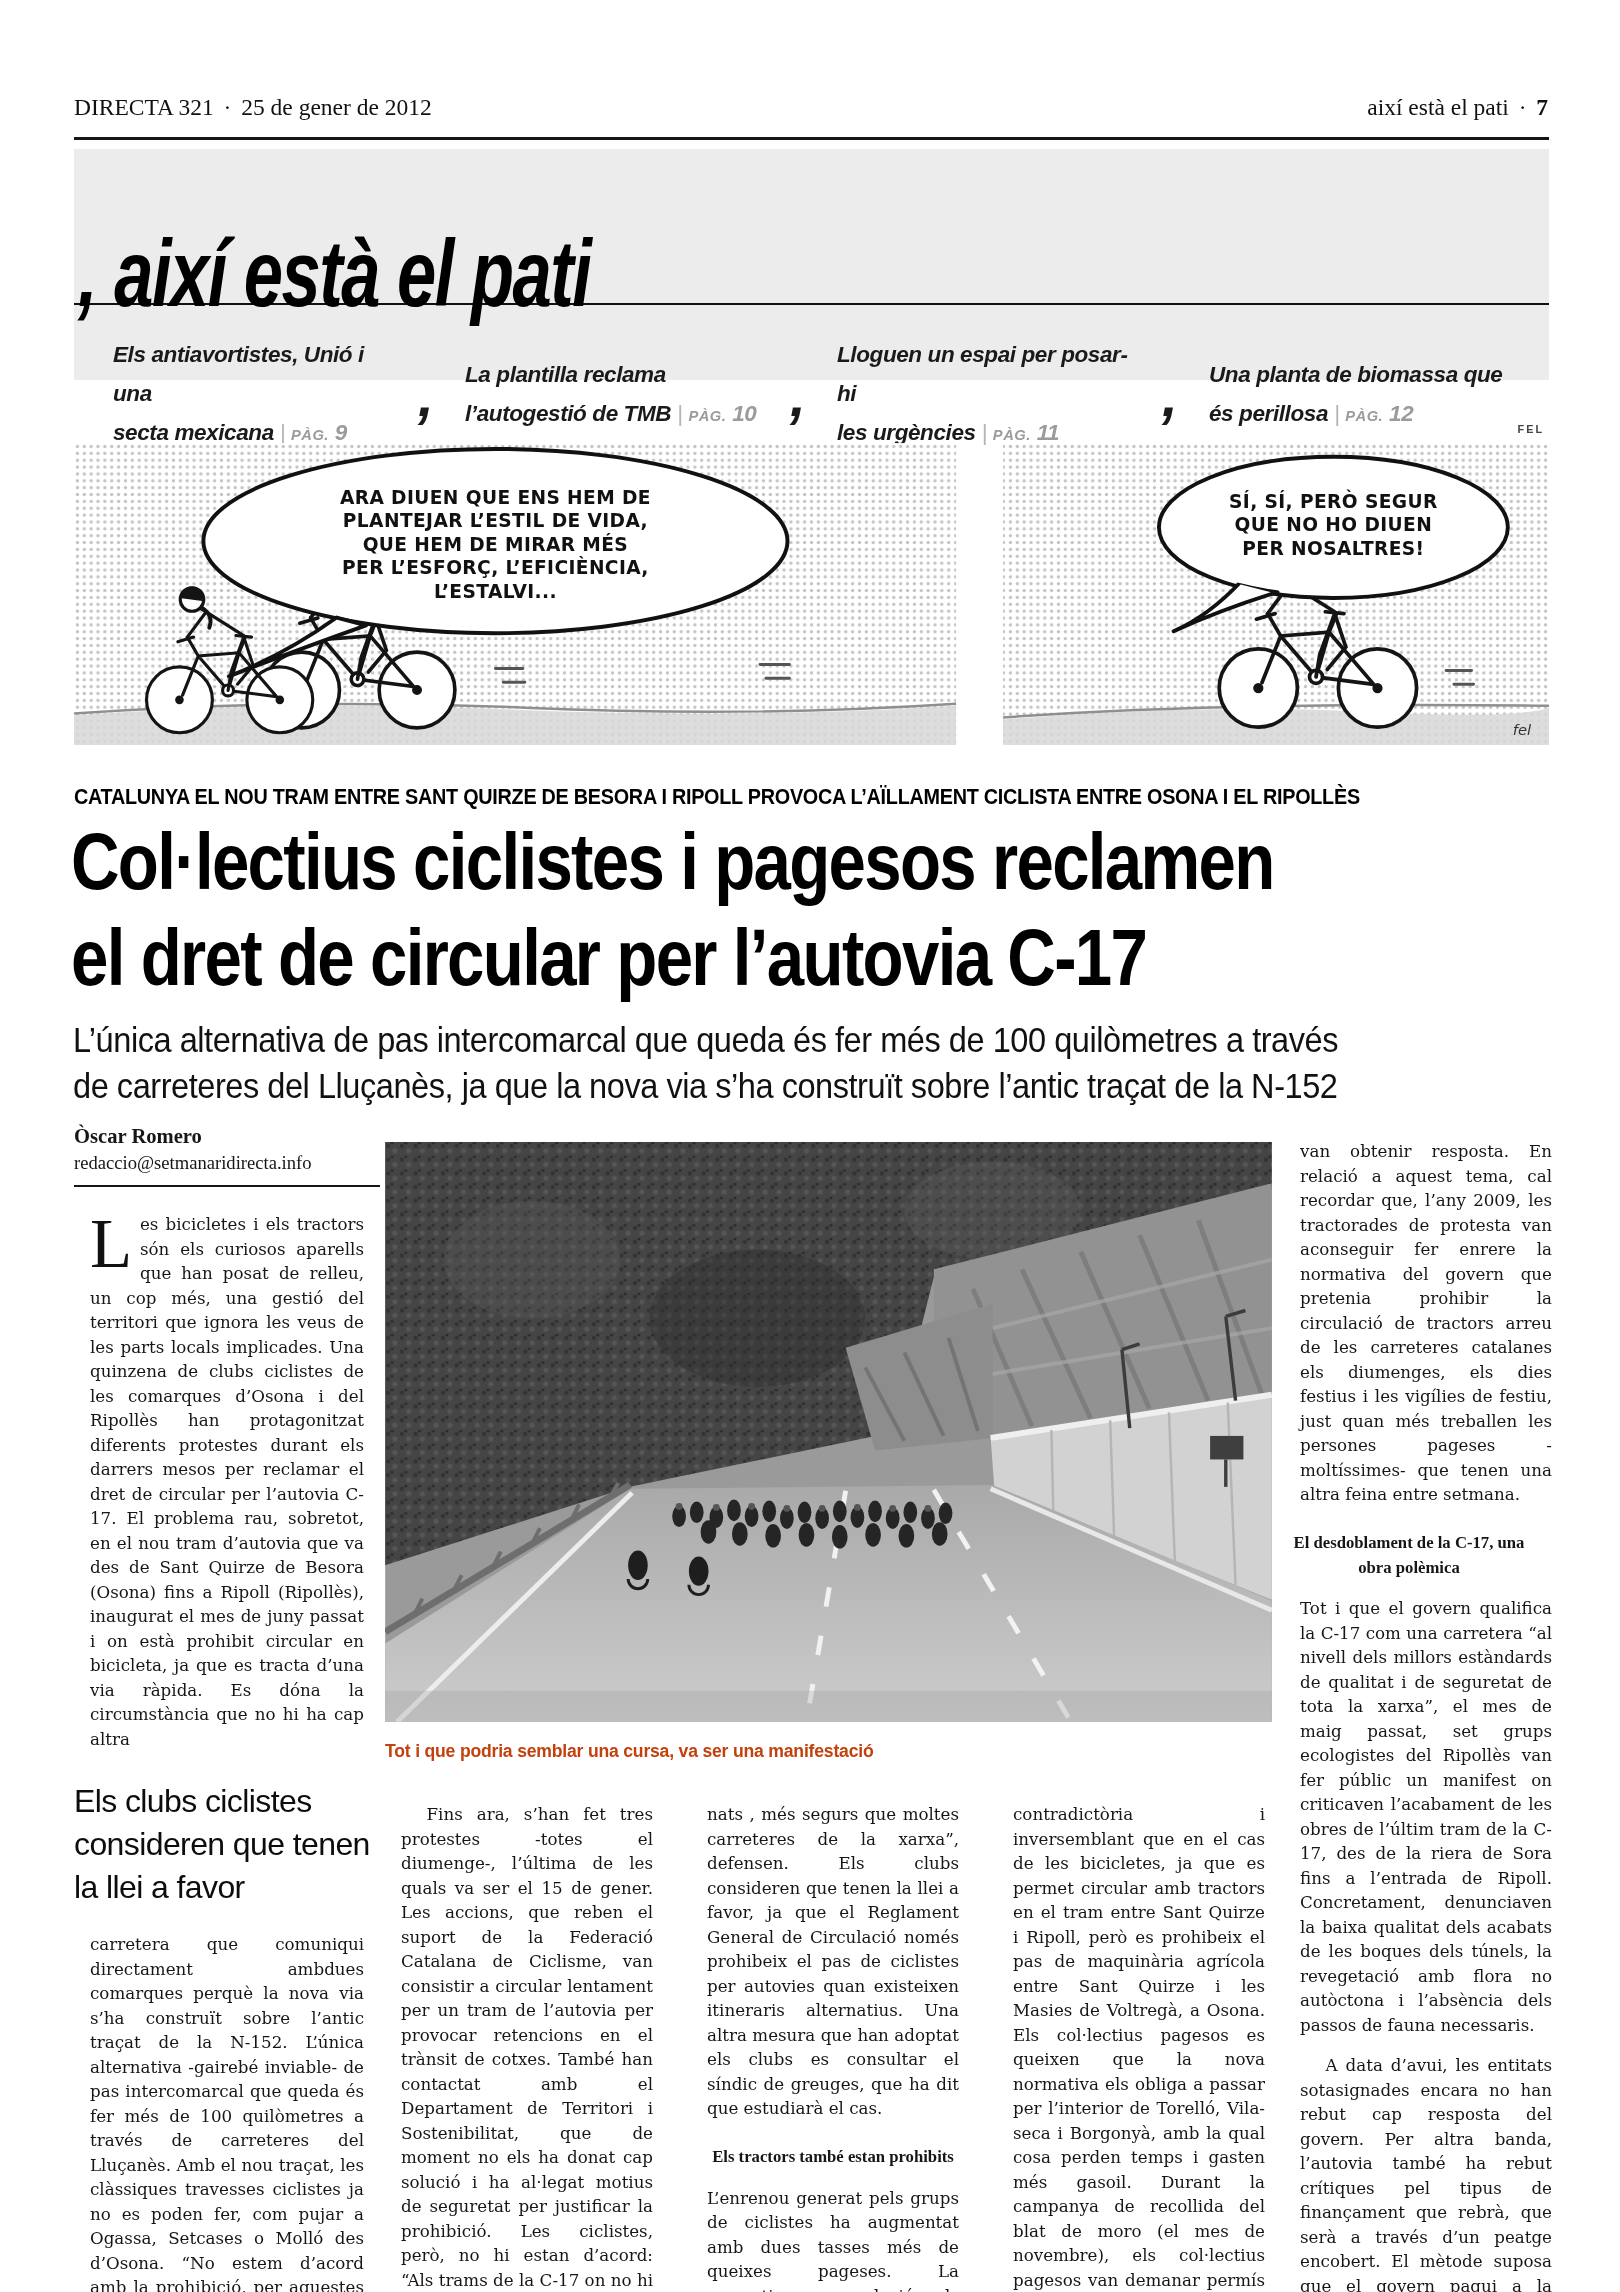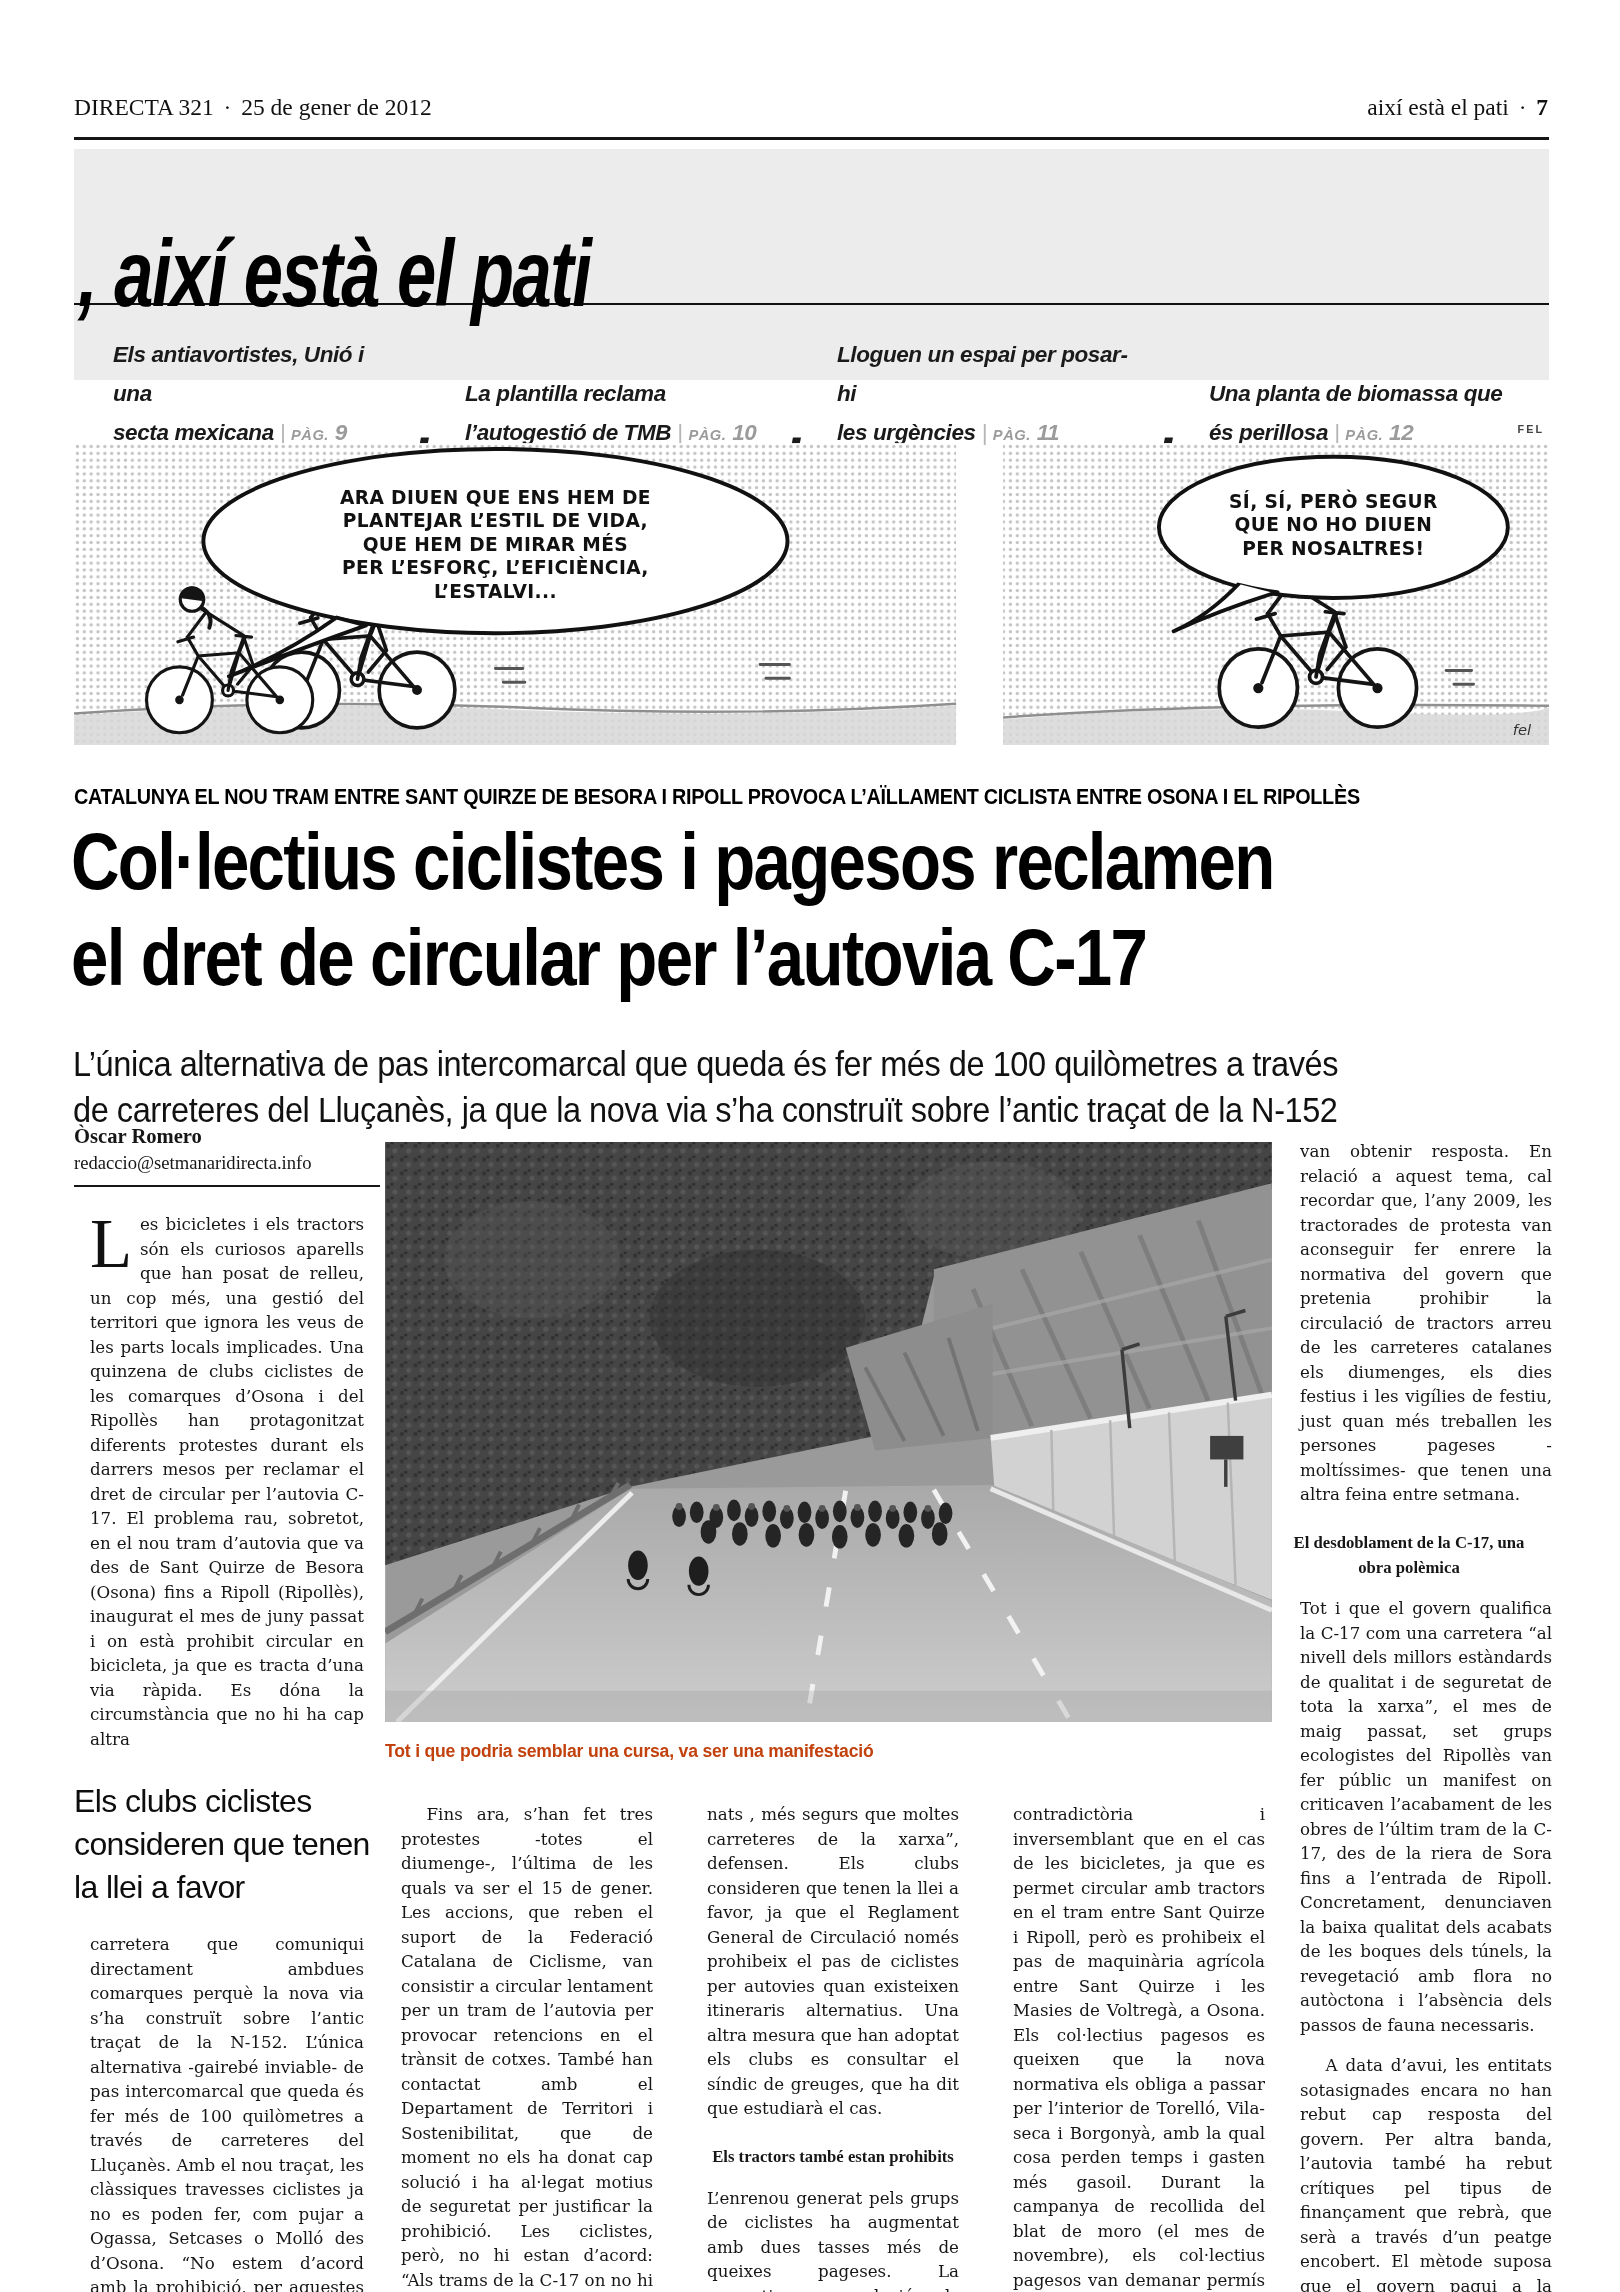--- a/index.html
+++ b/index.html
@@ -12,21 +12,21 @@
   .masthead .sep { padding:0 9.8px; }
   .masthead-rule { position:absolute; left:74px; width:1475px; top:137px; height:2.9px; background:#161616; }
 
   
   .section-panel { position:absolute; left:74px; top:149px; width:1475px; height:231px; background:#ececec;font-style:italic; }
   .section-title { position:absolute; left:3.9px; top:78px; z-index:2;
                    font-family:"Liberation Sans", sans-serif; font-weight:700; font-size:94px; line-height:1;
                    letter-spacing:-2px; white-space:nowrap; transform:scaleX(0.75); transform-origin:0 0; color:#000; }
   .section-baseline { position:absolute; left:0; right:0; top:154px; height:2px; background:#111; z-index:1; }
 
-  .teaser-row { position:absolute; left:39px; right:19.6px; top:186px; display:flex; align-items:flex-end;
+  .teaser-row { position:absolute; left:39px; right:19.6px; top:186px; display:flex; align-items:center;
                 font-family:"Liberation Sans", sans-serif; }
   .teaser { width:294px; font-weight:700; font-size:22.5px; line-height:39px; letter-spacing:-0.4px; color:#1a1a1a; }
   .teaser:first-child { width:274px; }
   .teaser .pg { color:#9b9b9b; white-space:nowrap; }
   .teaser .pipe { color:#b5b5b5; font-weight:400; padding:0 5.9px; }
   .teaser .pglabel { font-size:14.7px; letter-spacing:0.5px; }
   .comma-sep { width:78px; text-align:center; font-weight:700; font-size:57px; line-height:1; color:#1a1a1a;
                font-family:"Liberation Sans", sans-serif; padding-top:2px; }
 
   
@@ -36,21 +36,21 @@
   .comic-wrap svg { display:block; }
   .bubble-text { font-family:"DejaVu Sans", sans-serif; font-weight:700; font-size:19px; fill:#111; letter-spacing:0.4px; }
   .comic-sig { font-family:"DejaVu Sans", sans-serif; font-style:italic; font-size:15px; fill:#333; }
 
   
   .kicker { position:absolute; left:74px; top:784px; font-family:"Liberation Sans", sans-serif; font-weight:700;
             font-size:22.5px; letter-spacing:-0.3px; white-space:nowrap; transform:scaleX(0.88); transform-origin:0 0; color:#000; }
   .headline { position:absolute; left:71px; top:814px; }
   .headline .hl { font-family:"Liberation Sans", sans-serif; font-weight:700; font-size:80px; line-height:1.2;
                   letter-spacing:-2px; white-space:nowrap; transform:scaleX(0.84); transform-origin:0 0; color:#000; }
-  .subhead { position:absolute; left:73px; top:1017px;margin-top:24px; }
+  .subhead { position:absolute; left:73px; top:1017px; }
   .subhead .sl { font-family:"Liberation Sans", sans-serif; font-weight:400; font-size:35px; line-height:1.32;
                  letter-spacing:-0.5px; white-space:nowrap; transform:scaleX(0.93); transform-origin:0 0; color:#111; }
 
   
   .col { position:absolute; font-size:16.7px; line-height:24.5px; text-align:justify; color:#161616; }
   .col p { margin:16px; }
   .col p.indent { text-indent:25.5px; }
   .col1 { left:74px;  top:1123px; width:306px; }
   .col2 { left:385px; top:1786px; width:284px; }
   .col3 { left:691px; top:1786px; width:284px; }

